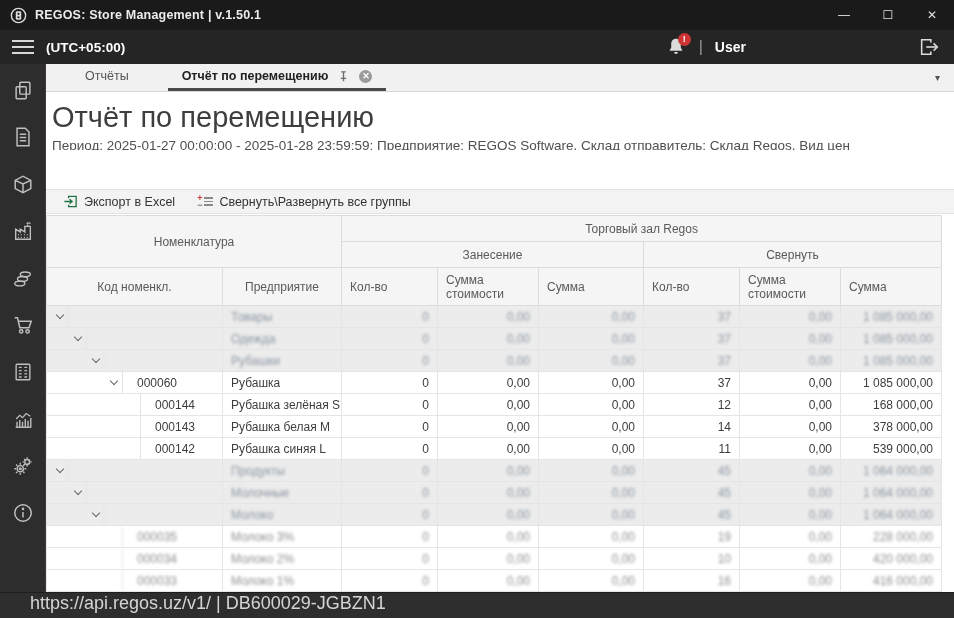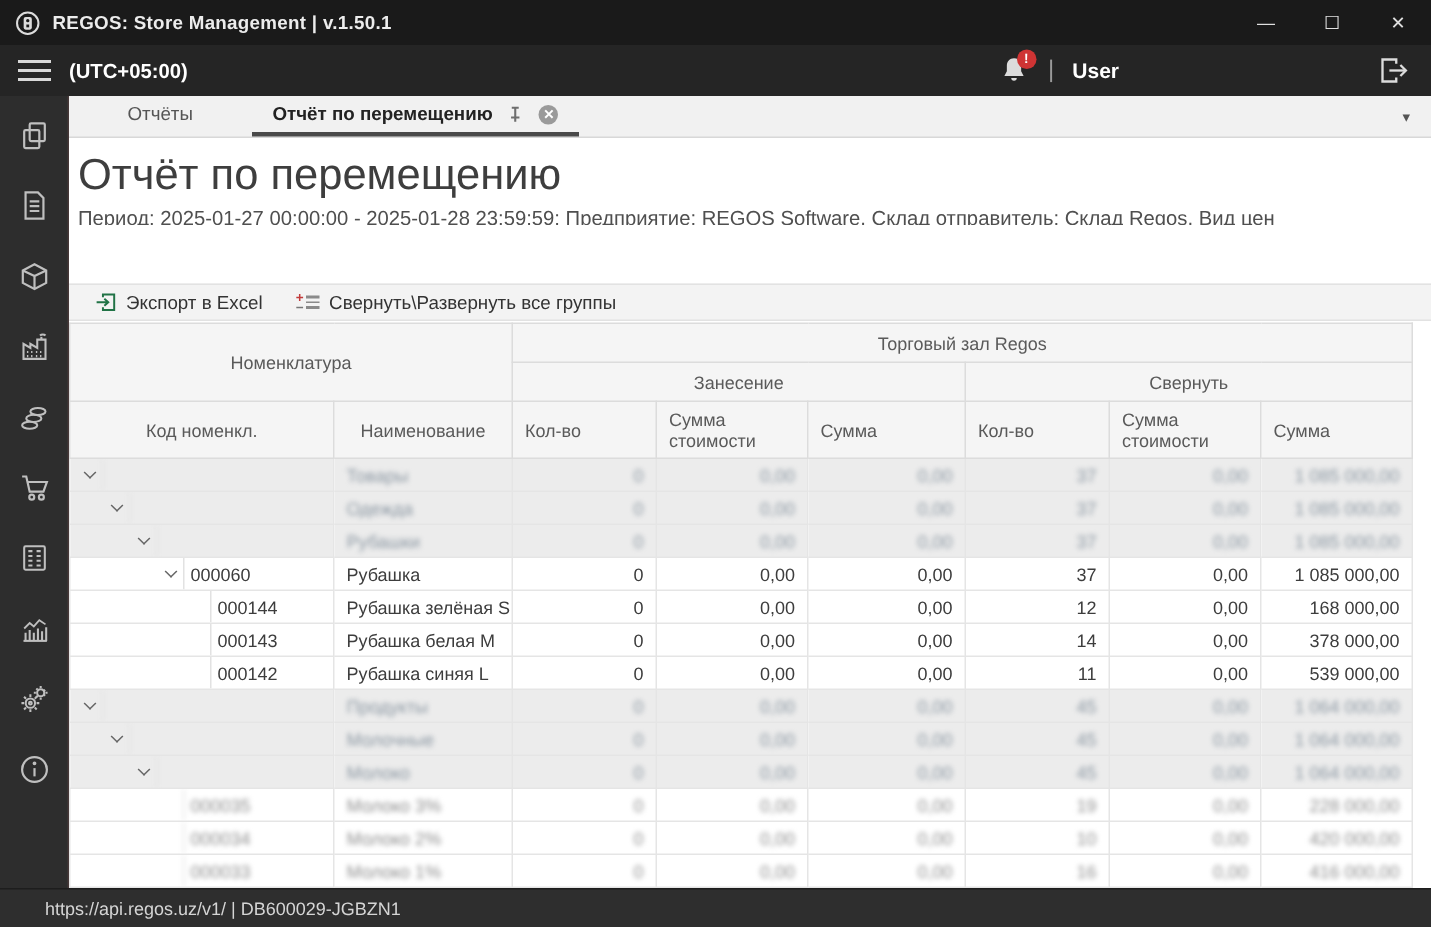--- a/index.html
+++ b/index.html
@@ -72,28 +72,28 @@
   th.colhdr.c { text-align:center; }
   td { border:1px solid #e5e5e5; height:21px; overflow:hidden; white-space:nowrap; }
   td.num { text-align:right; padding:0 8px; }
   td.namecell { padding:0 8px; }
   tr.group td { background:#ececec; }
   .codewrap { display:flex; align-items:center; height:21px; }
   .indent { flex:0 0 auto; height:100%; }
   .chevbox { flex:0 0 17px; display:flex; align-items:center; justify-content:center; height:100%; }
   .chev { width:6px; height:6px; border-right:1.5px solid #666; border-bottom:1.5px solid #666;
           transform:rotate(45deg); margin-top:-3px; }
-  .codetext { flex:1; border-left:1px solid #e2e2e2; padding-left:4px; height:100%;
+  .codetext { flex:1; border-left:1px solid #e2e2e2; padding-left:14px; height:100%;
               display:flex; align-items:center; }
   .blurred { filter:blur(1.6px); color:#8f8f8f; }
   tr.group .blurred { color:#8b97a2; }
 
   
   .statusbar { height:26px; background:#2e2e2e; border-top:1px solid #1d1d1d; color:#d5d5d5;
-               display:flex; align-items:center; padding-left:30px; font-size:12px; flex:0 0 auto; }
+               display:flex; padding-left:30px; font-size:18px; flex:0 0 auto; }
 
   svg { display:block; }
 </style>
 </head>
 <body>
 
 <div class="window">
 
   <div class="titlebar">
     <span class="logo">
@@ -294,21 +294,21 @@
           <tr>
             <th class="grp" colspan="2" rowspan="2">Номенклатура</th>
             <th class="grp" colspan="6">Торговый зал Regos</th>
           </tr>
           <tr>
             <th class="grp" colspan="3">Занесение</th>
             <th class="grp" colspan="3">Свернуть</th>
           </tr>
           <tr>
             <th class="colhdr c">Код номенкл.</th>
-            <th class="colhdr c">Наименование</th>
+            <th class="colhdr c">Предприятие</th>
             <th class="colhdr">Кол-во</th>
             <th class="colhdr">Сумма стоимости</th>
             <th class="colhdr">Сумма</th>
             <th class="colhdr">Кол-во</th>
             <th class="colhdr">Сумма стоимости</th>
             <th class="colhdr">Сумма</th>
           </tr>
         </thead>
         <tbody>
             <tr class="group">

